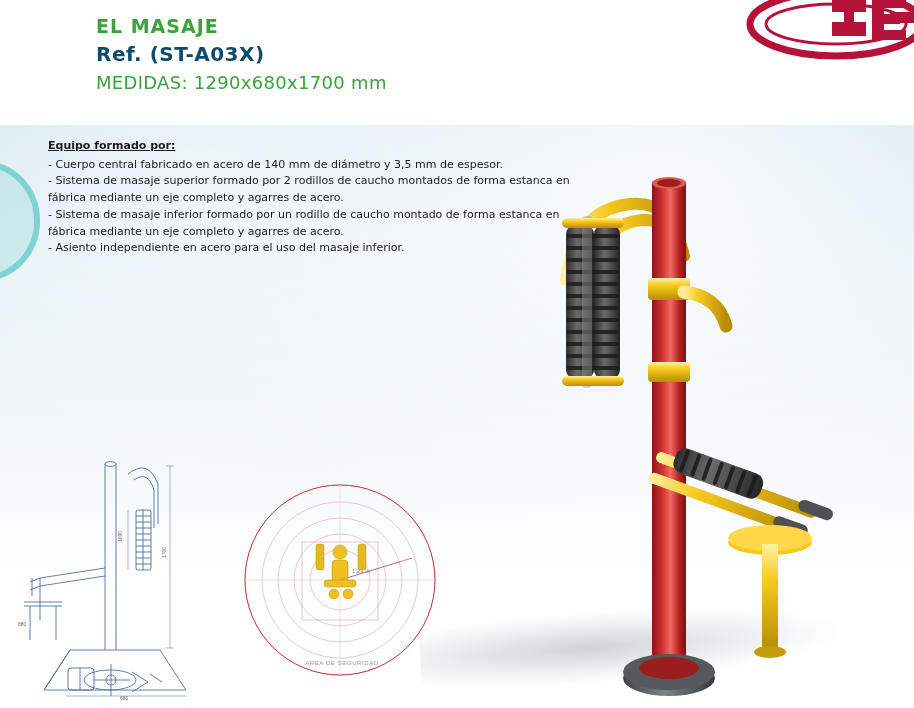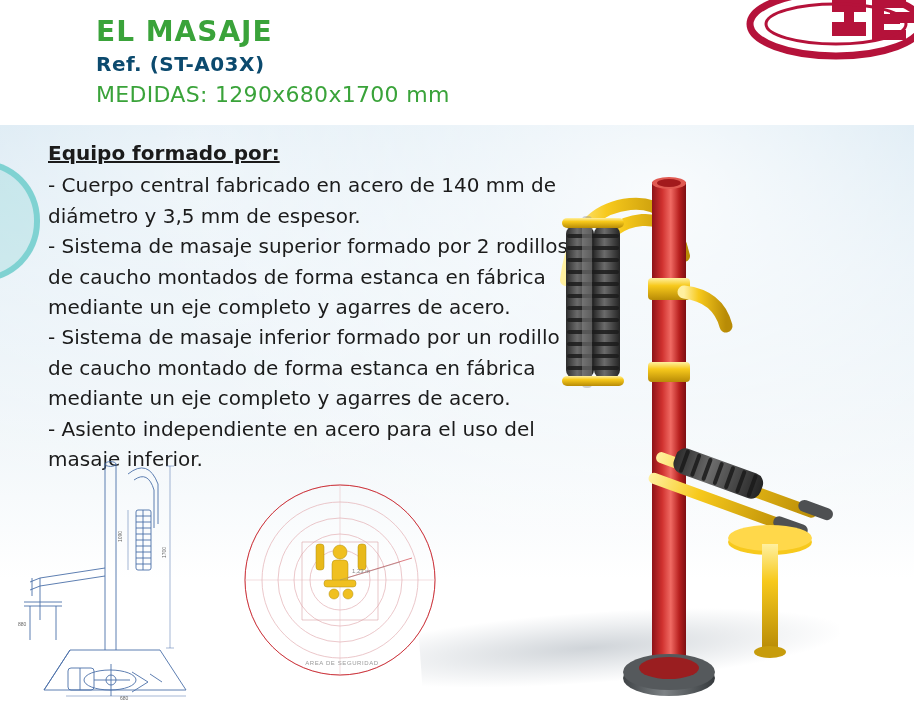--- a/index.html
+++ b/index.html
@@ -51,37 +51,37 @@
     height: 125px;
     background: #ffffff;
   }
   .title-block {
     position: absolute;
     left: 96px;
     top: 16px;
   }
   .title-main {
     font-family: "DejaVu Sans", sans-serif;
-    font-size: 28px;
+    font-size: 19px;
     font-weight: bold;
     color: #3aa33a;
     letter-spacing: 1px;
     line-height: 1.15;
   }
   .title-ref {
     font-family: "DejaVu Sans", sans-serif;
     font-size: 20px;
     font-weight: bold;
     color: #0c4a6e;
     letter-spacing: 0.5px;
     margin-top: 4px;
   }
   .title-med {
     font-family: "DejaVu Sans", sans-serif;
-    font-size: 22px;
+    font-size: 18px;
     color: #3aa33a;
     margin-top: 6px;
     letter-spacing: 0.3px;
   }
 
   
   .logo {
     position: absolute;
     right: -6px;
     top: -10px;
@@ -102,21 +102,21 @@
     background: rgba(127,210,210,0.28);
   }
 
   
   .desc {
     position: absolute;
     left: 48px;
     top: 138px;
     width: 530px;
     font-family: "DejaVu Sans", sans-serif;
-    font-size: 20px;
+    font-size: 11px;
     line-height: 1.52;
     color: #1b1b1b;
   }
   .desc .heading {
     font-weight: bold;
     text-decoration: underline;
     display: block;
     margin-bottom: 2px;
   }
   .desc p {

